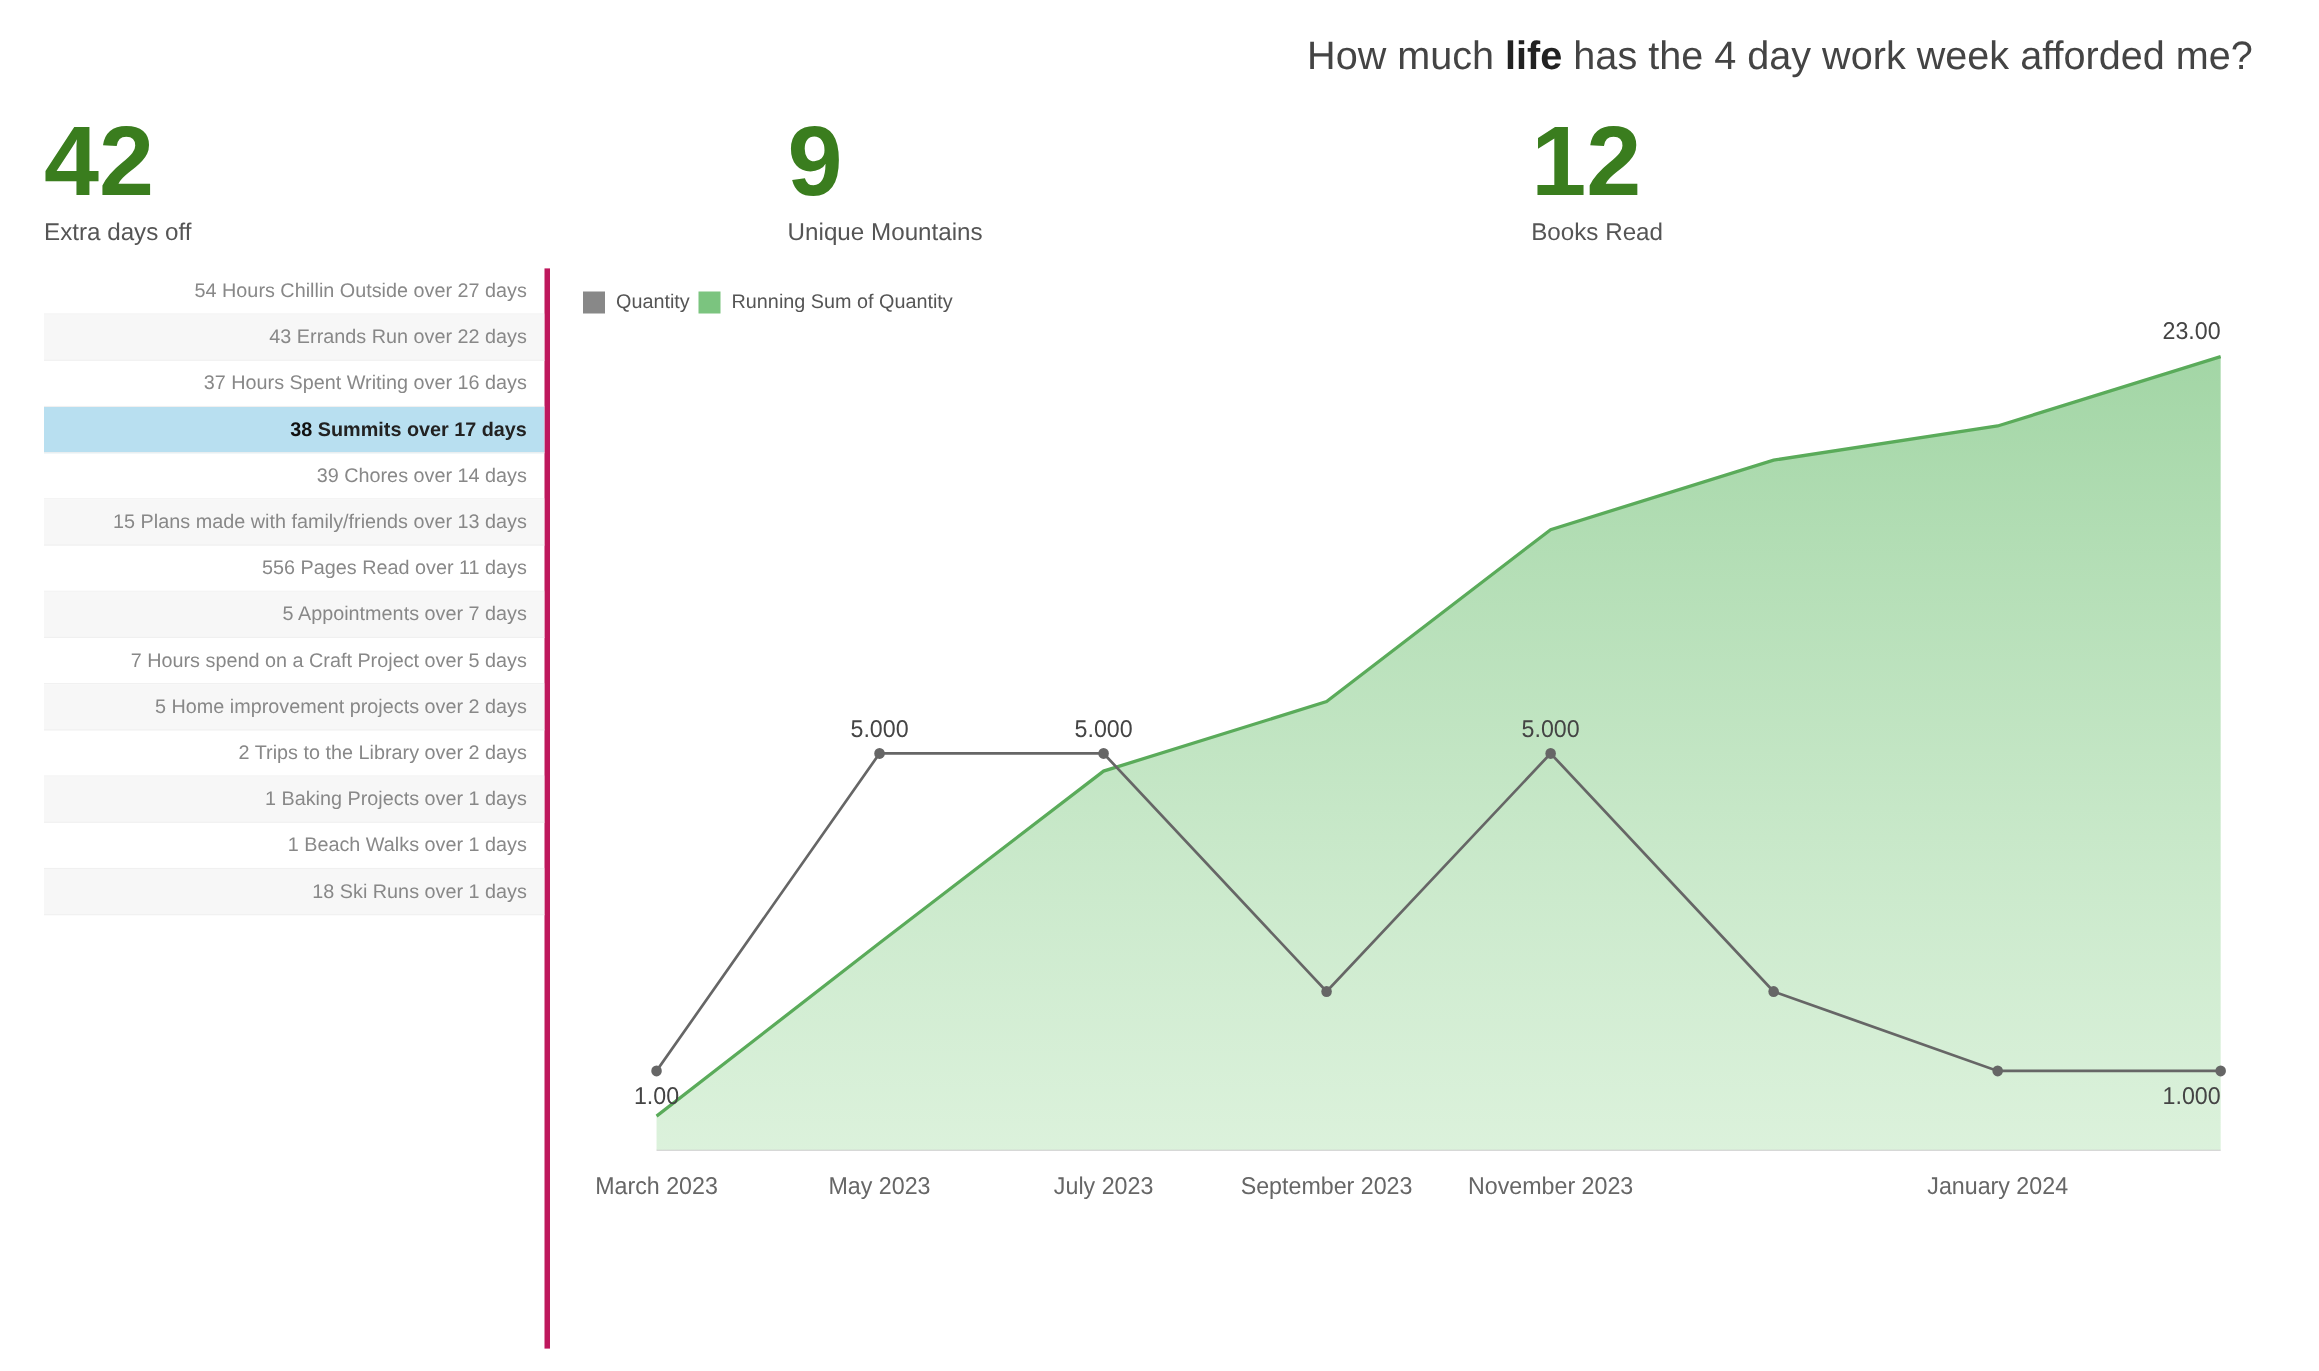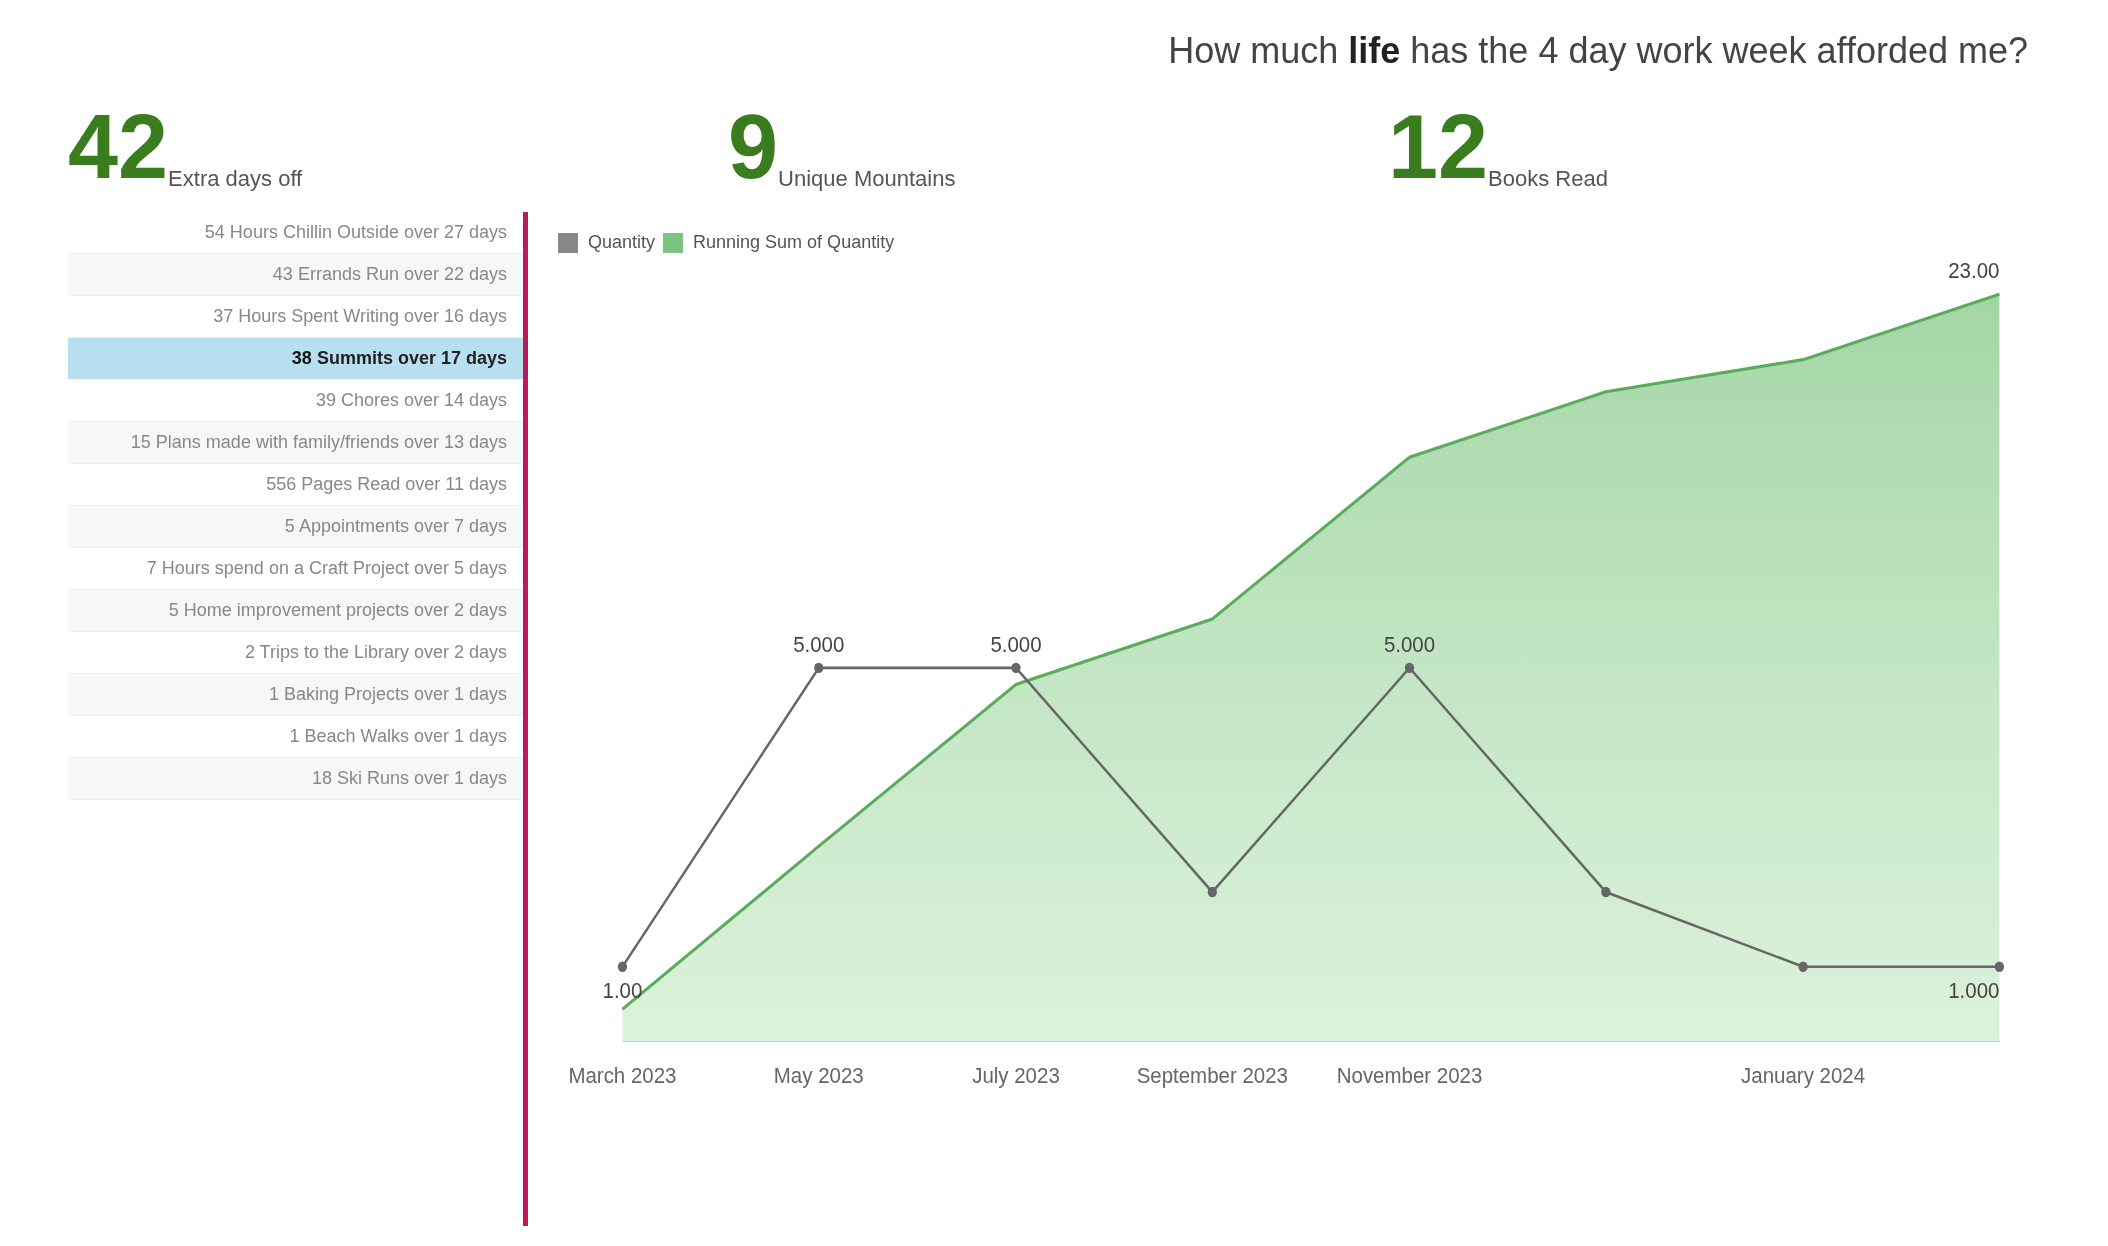--- a/index.html
+++ b/index.html
@@ -8,22 +8,21 @@
       background: #fff;
       color: #333;
       width: 2108px;
       height: 1246px;
       overflow: hidden;
     }
     .container {
       display: flex;
       flex-direction: column;
       height: 100%;
-      padding: 30px 60px 20px 40px;
-      margin-left: 28px;
+      padding: 30px 40px 20px 40px;
     }
     .header-title {
       text-align: right;
       font-size: 36px;
       color: #444;
       font-weight: 300;
       margin-bottom: 30px;
       padding-right: 20px;
     }
     .header-title strong {
@@ -31,22 +30,22 @@
       color: #222;
     }
     .stats-row {
       display: flex;
       justify-content: center;
       gap: 0;
       margin-bottom: 20px;
     }
     .stat-block {
       display: flex;
-      flex-direction: row;
-      align-items: flex-end;
+      flex-direction: column;
+      align-items: flex-start;
       flex: 1;
     }
     .stat-number {
       font-size: 90px;
       font-weight: 700;
       color: #3a7d1e;
       line-height: 1;
     }
     .stat-label {
       font-size: 22px;

